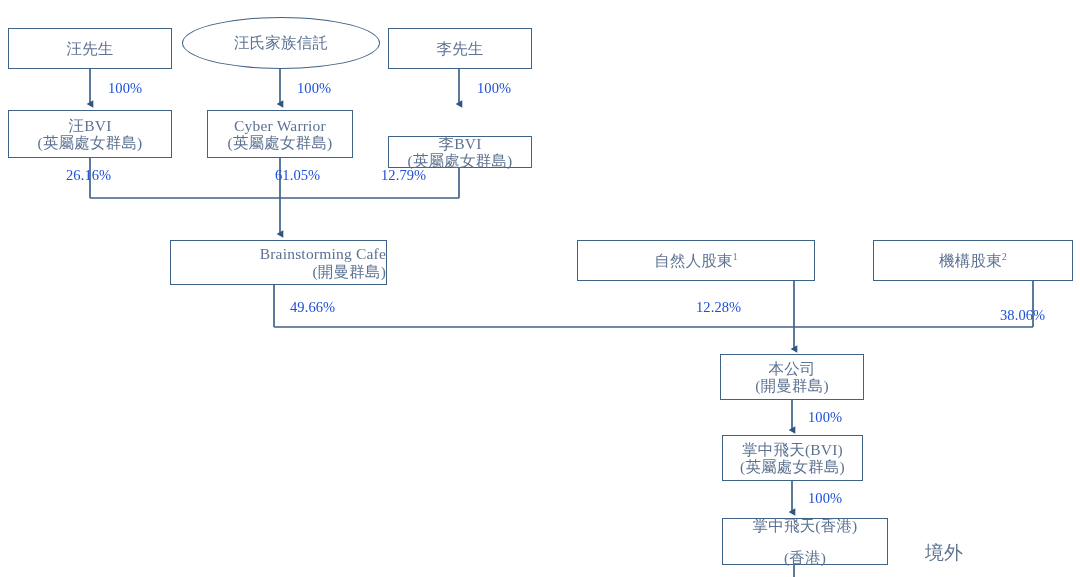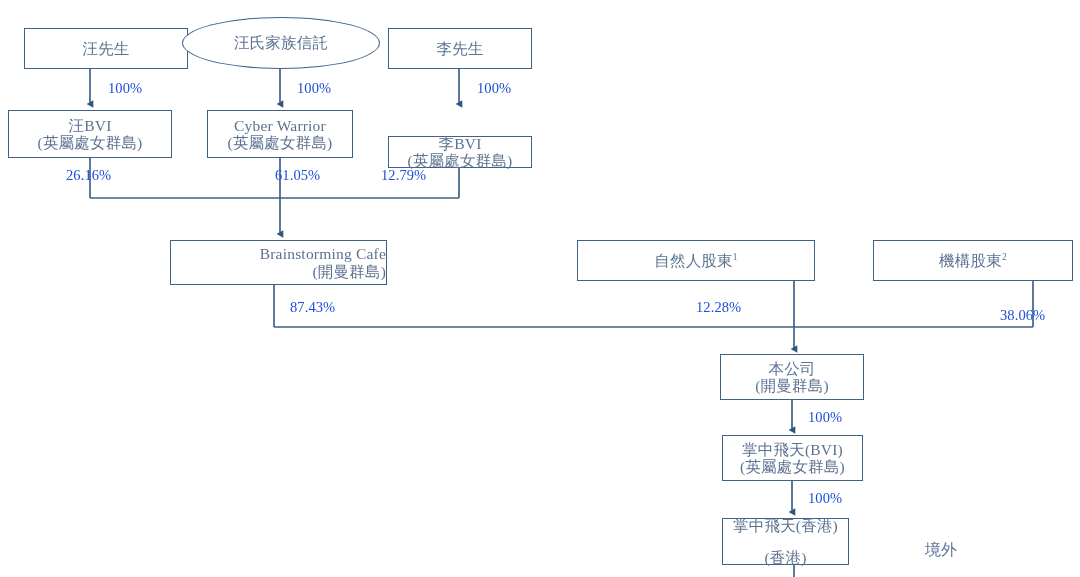--- a/index.html
+++ b/index.html
@@ -48,21 +48,21 @@
   .edge-label {
     position: absolute;
     color: #1d4ed8;
     font-size: 14.5px;
     white-space: nowrap;
     letter-spacing: 0.1px;
   }
   .region-label {
     position: absolute;
     color: #5d7292;
-    font-size: 16px;
+    font-size: 19px;
     white-space: nowrap;
   }
   .sup {
     font-size: 9.5px;
     vertical-align: super;
     line-height: 0;
   }
 </style>
 </head>
 <body>
@@ -93,21 +93,21 @@
       <line x1="1033" y1="281" x2="1033" y2="327"></line>
       <line x1="274" y1="327" x2="1033" y2="327"></line>
       <line x1="794" y1="327" x2="794" y2="349" marker-end="url(#arrowhead)"></line>
 
       <line x1="792" y1="400" x2="792" y2="430" marker-end="url(#arrowhead)"></line>
       <line x1="792" y1="481" x2="792" y2="512" marker-end="url(#arrowhead)"></line>
       <line x1="794" y1="565" x2="794" y2="577"></line>
     </g>
   </svg>
 
-  <div class="node" style="left:8px; top:28px; width:164px; height:41px;margin-left:16px;">
+  <div class="node" style="left:8px; top:28px; width:164px; height:41px;">
     <span>汪先生</span>
   </div>
 
   <div class="node" style="left:388px; top:28px; width:144px; height:41px;">
     <span>李先生</span>
   </div>
 
   <div class="node ellipse" style="left:182px; top:17px; width:198px; height:52px;">
     <span>汪氏家族信託</span>
   </div>
@@ -143,34 +143,34 @@
   <div class="node" style="left:720px; top:354px; width:144px; height:46px;">
     <span>本公司</span>
     <span class="line2">(開曼群島)</span>
   </div>
 
   <div class="node" style="left:722px; top:435px; width:141px; height:46px;">
     <span>掌中飛天(BVI)</span>
     <span class="line2">(英屬處女群島)</span>
   </div>
 
-  <div class="node" style="left:722px; top:518px; width:127px; height:47px;gap:14px;">
+  <div class="node" style="left:722px; top:518px; width:166px; height:47px;gap:14px;">
     <span>掌中飛天(香港)</span>
     <span class="line2">(香港)</span>
   </div>
 
   <div class="edge-label" style="left:108px; top:80px;">100%</div>
   <div class="edge-label" style="left:297px; top:80px;">100%</div>
   <div class="edge-label" style="left:477px; top:80px;">100%</div>
 
   <div class="edge-label" style="left:66px; top:167px;">26.16%</div>
   <div class="edge-label" style="left:275px; top:167px;">61.05%</div>
   <div class="edge-label" style="left:381px; top:167px;">12.79%</div>
 
-  <div class="edge-label" style="left:290px; top:299px;">87.43%</div>
+  <div class="edge-label" style="left:290px; top:299px;">49.66%</div>
   <div class="edge-label" style="left:696px; top:299px;">12.28%</div>
   <div class="edge-label" style="left:1000px; top:307px;">38.06%</div>
 
   <div class="edge-label" style="left:808px; top:409px;">100%</div>
   <div class="edge-label" style="left:808px; top:490px;">100%</div>
 
   <div class="region-label" style="left:925px; top:540px;">境外</div>
 
 </div>
 

